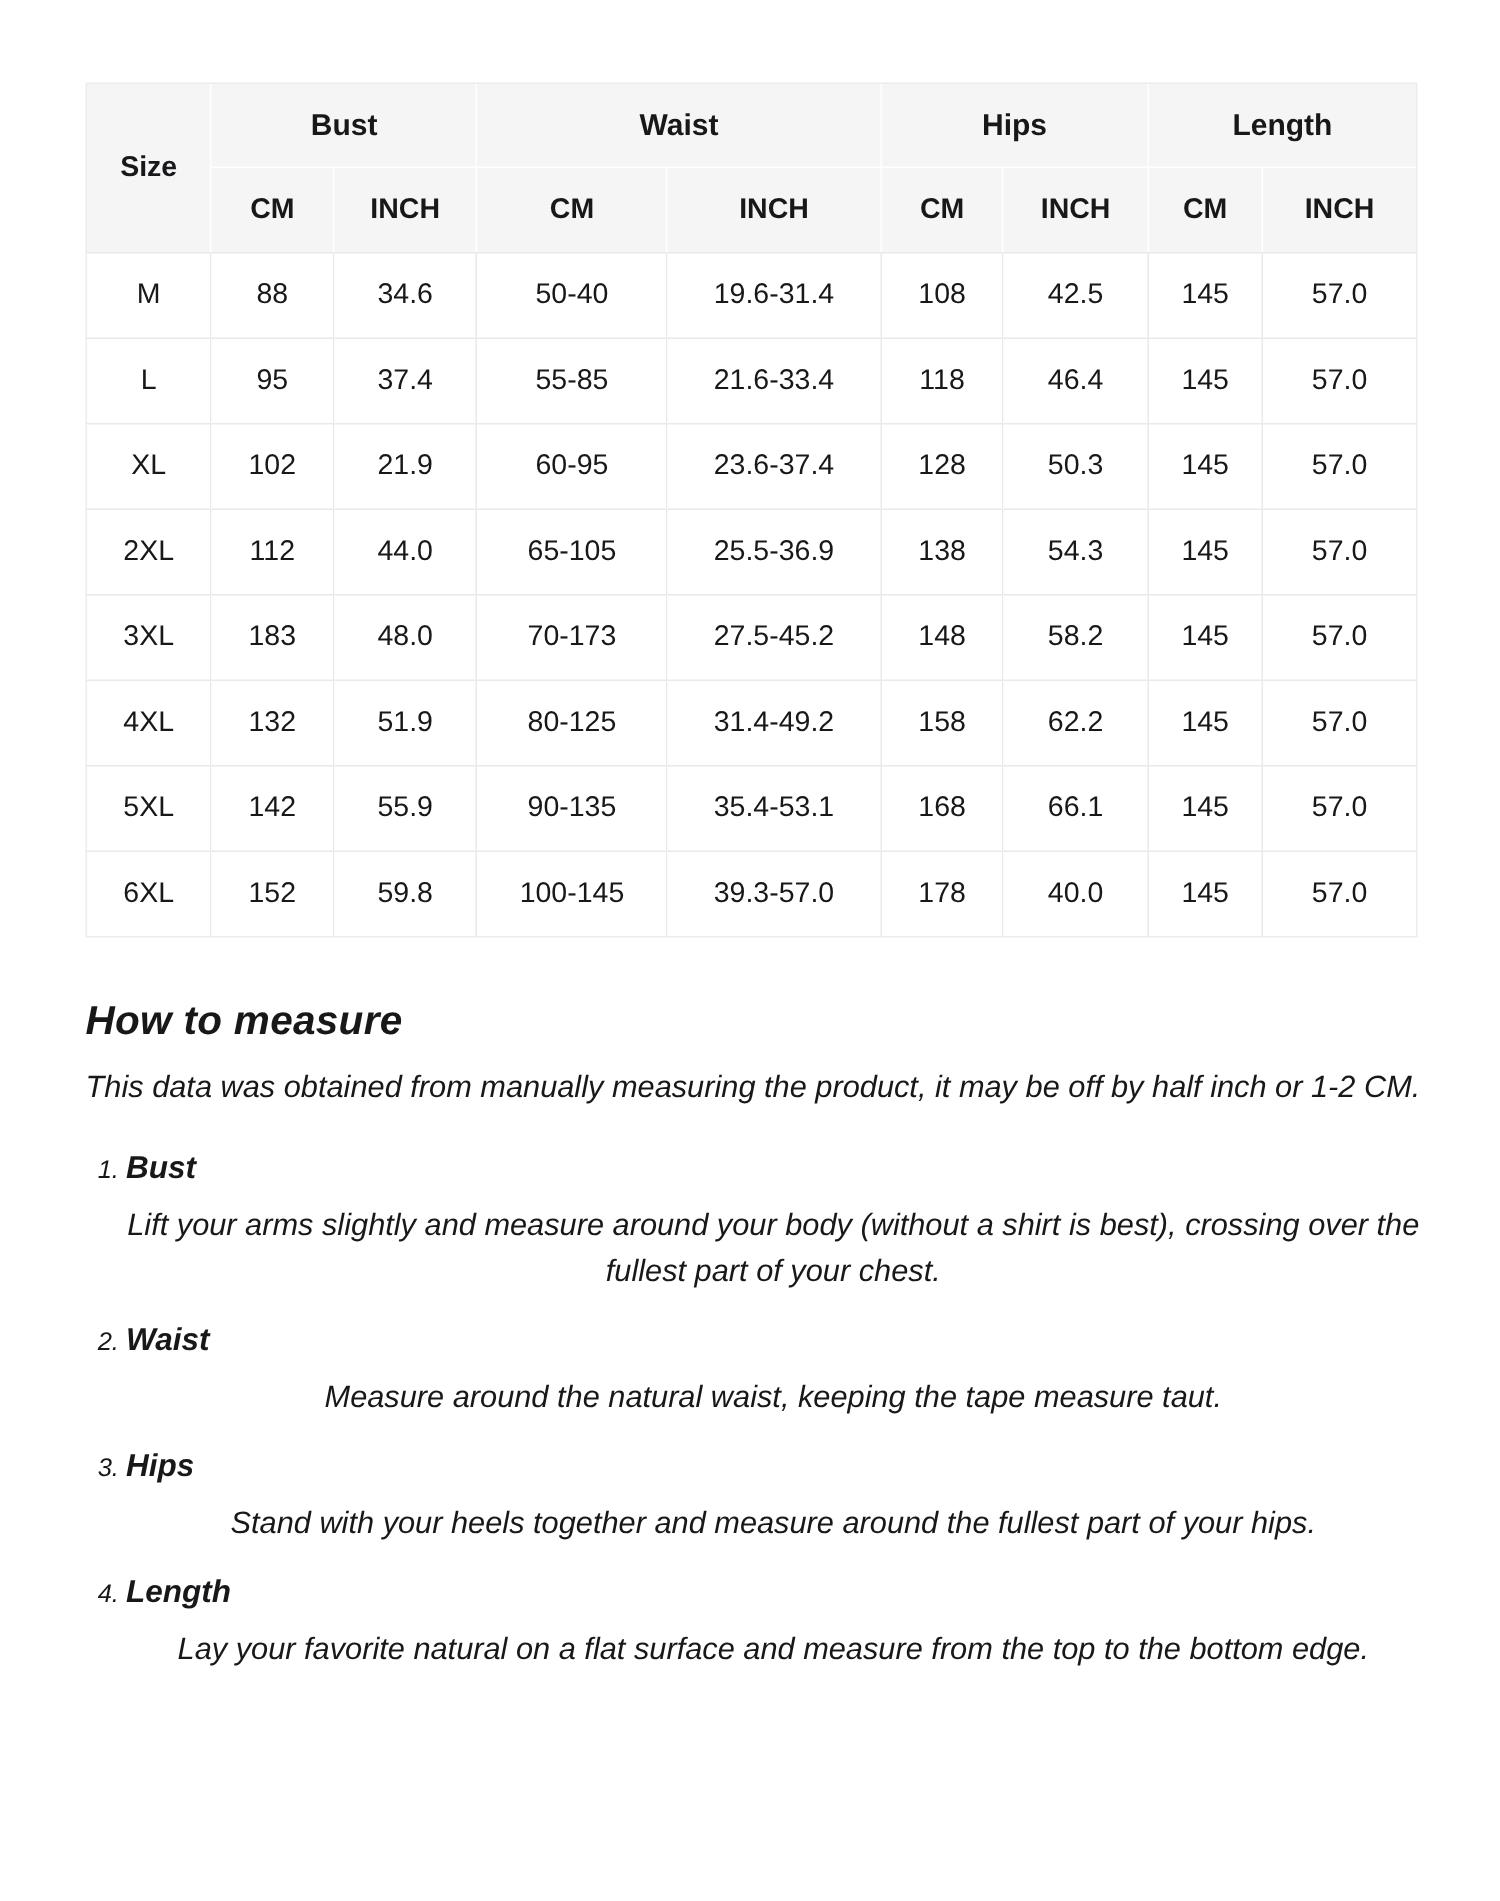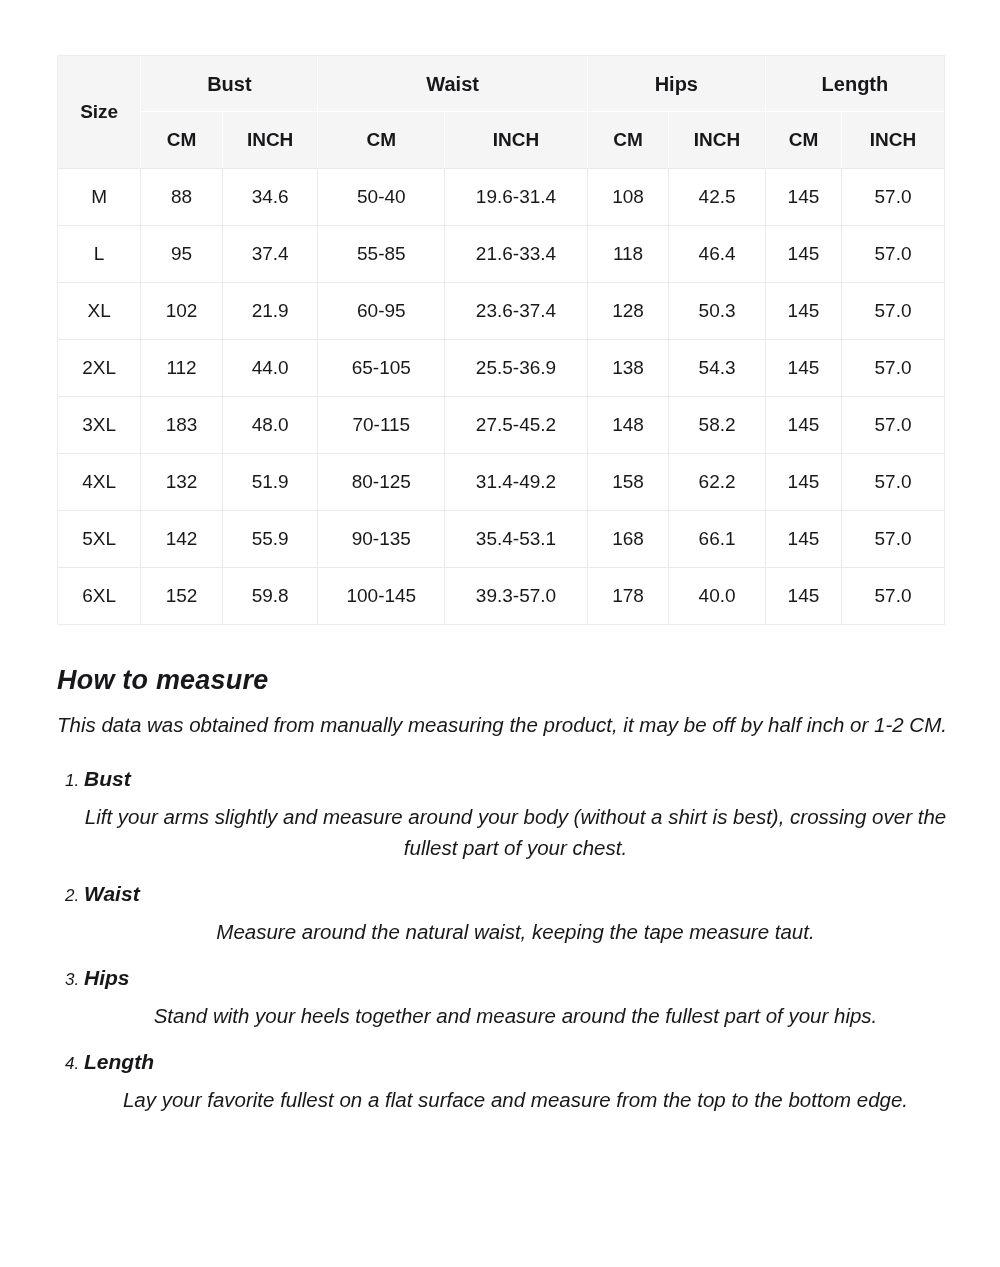--- a/index.html
+++ b/index.html
@@ -53,21 +53,20 @@
   .htm-title {
     font-size: 27px;
     font-weight: 700;
     letter-spacing: 0.2px;
     margin-bottom: 13px;
   }
   .htm-intro {
     font-size: 20.5px;
     line-height: 31px;
     margin-bottom: 27px;
-    text-align: center;
   }
   ol.steps {
     list-style: decimal outside;
     padding-left: 27px;
     margin: 0;
   }
   ol.steps li { margin-bottom: 19px; }
   ol.steps li::marker {
     font-size: 17px;
     font-weight: 400;
@@ -162,21 +161,21 @@
           <td>25.5-36.9</td>
           <td>138</td>
           <td>54.3</td>
           <td>145</td>
           <td>57.0</td>
         </tr>
         <tr>
           <td>3XL</td>
           <td>183</td>
           <td>48.0</td>
-          <td>70-115</td>
+          <td>70-173</td>
           <td>27.5-45.2</td>
           <td>148</td>
           <td>58.2</td>
           <td>145</td>
           <td>57.0</td>
         </tr>
         <tr>
           <td>4XL</td>
           <td>132</td>
           <td>51.9</td>
@@ -224,16 +223,16 @@
       <li>
         <div class="step-term">Waist</div>
         <p class="step-desc">Measure around the natural waist, keeping the tape measure taut.</p>
       </li>
       <li>
         <div class="step-term">Hips</div>
         <p class="step-desc">Stand with your heels together and measure around the fullest part of your hips.</p>
       </li>
       <li>
         <div class="step-term">Length</div>
-        <p class="step-desc">Lay your favorite fullest on a flat surface and measure from the top to the bottom edge.</p>
+        <p class="step-desc">Lay your favorite natural on a flat surface and measure from the top to the bottom edge.</p>
       </li>
     </ol>
 </section>
 
 </body></html>

